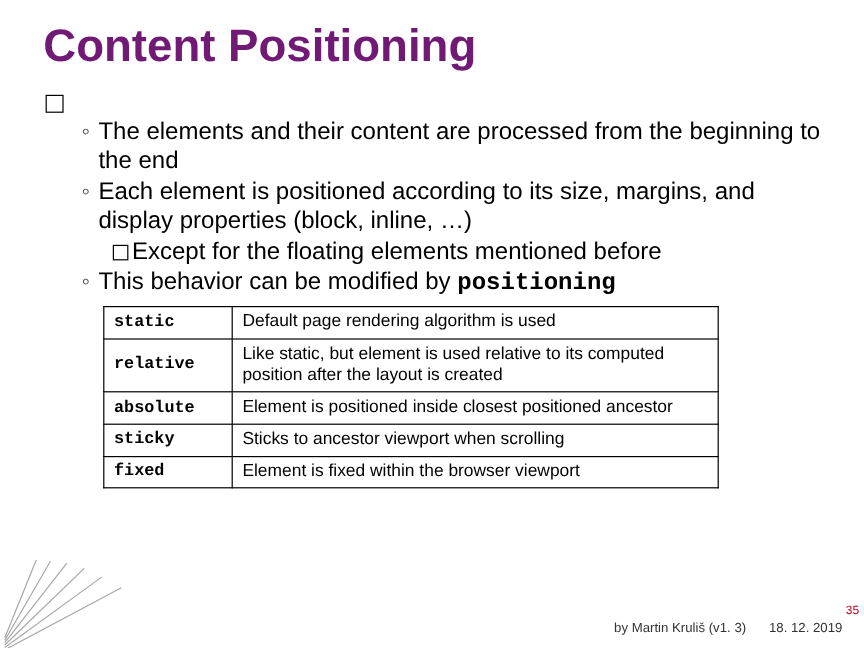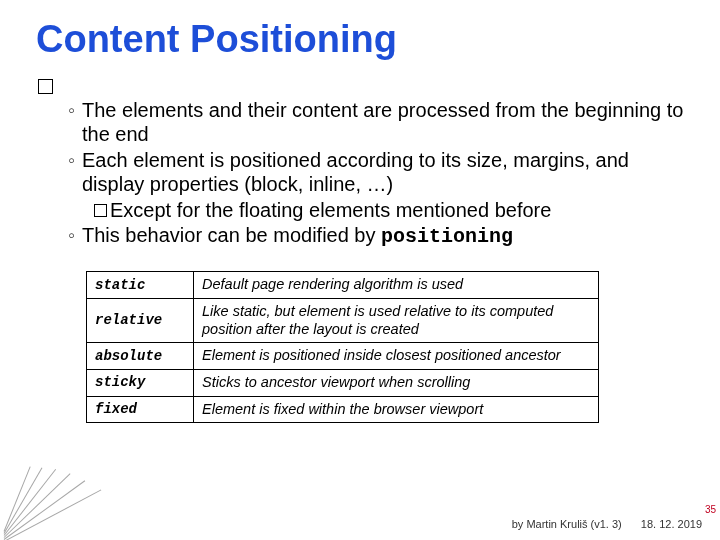--- a/index.html
+++ b/index.html
@@ -8,21 +8,21 @@
     height: 540px;
     background: #ffffff;
     font-family: "Segoe UI", "Trebuchet MS", Verdana, sans-serif;
     color: #000;
     position: relative;
     overflow: hidden;
   }
   .title {
     font-size: 38px;
     font-weight: 700;
-    color: #1d4ed8;
+    color: #701a75;
     margin: 18px 0 12px 36px;
   }
   .content {
     margin: 0 28px 0 38px;
     font-size: 20px;
     line-height: 1.22;
   }
   .h1-row {
     display: flex;
     align-items: flex-start;
@@ -61,23 +61,22 @@
     margin: 6px 3px 0 0;
     flex: none;
   }
   .mono {
     font-family: "Courier New", monospace;
     font-weight: 700;
     text-align: right;
   }
   table.pos {
     border-collapse: collapse;
-    margin: 22px 0 0 48px;
+    margin: 6px 0 0 48px;
     width: 513px;
-    font-style: italic;
   }
   table.pos td {
     border: 1.2px solid #000;
     padding: 4px 8px;
     font-size: 14.5px;
     vertical-align: middle;
     font-family: Arial, Helvetica, sans-serif;
   }
   table.pos td.key {
     font-family: "Courier New", monospace;

